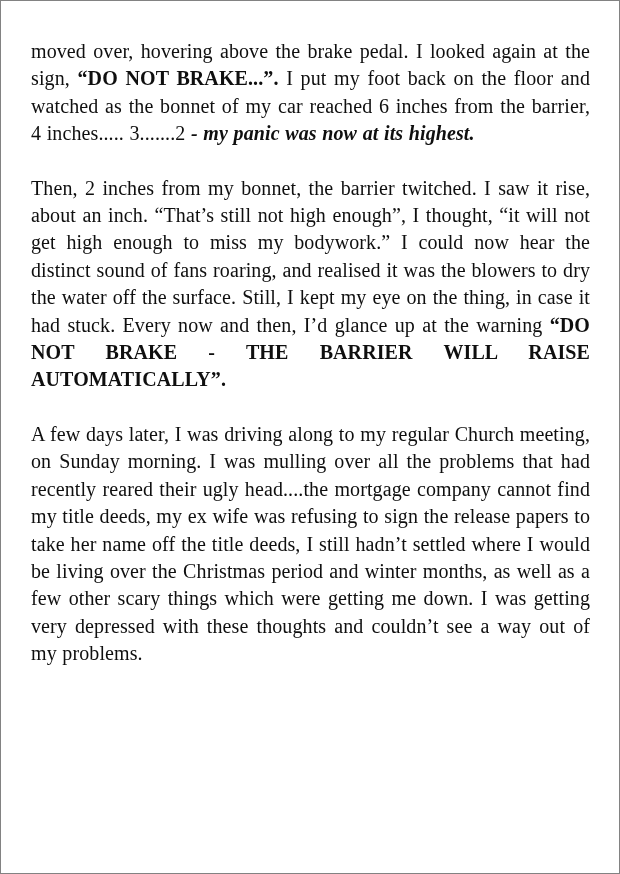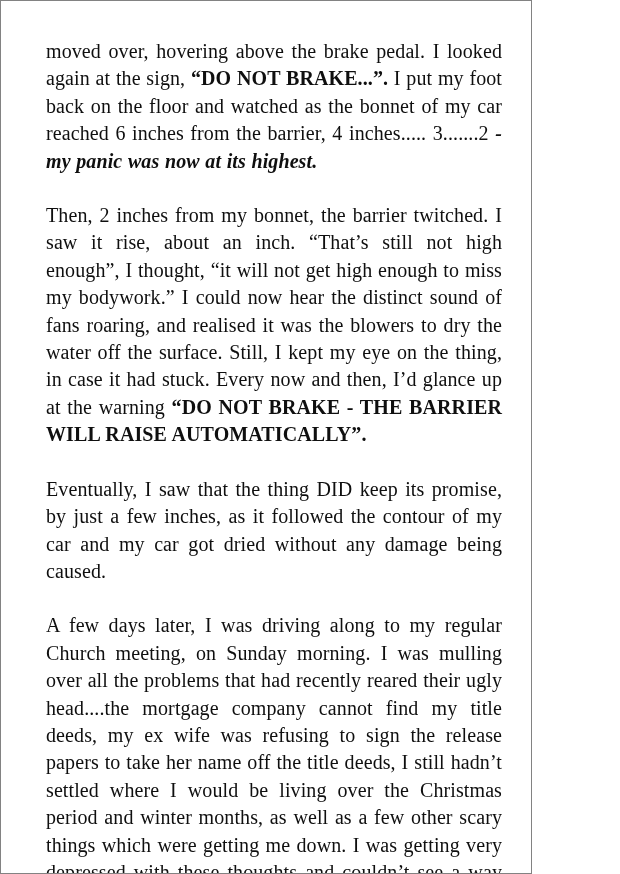--- a/index.html
+++ b/index.html
@@ -7,25 +7,25 @@
     padding: 0;
     background: #ffffff;
   }
   body {
     width: 620px;
     height: 874px;
     font-family: "Liberation Serif", serif;
   }
   .page {
     box-sizing: border-box;
-    width: 532px;
+    width: 620px;
     height: 874px;
     background: #ffffff;
     border: 1px solid #828282;
-    padding: 37px 29px 0 45px;
+    padding: 37px 29px 0 30px;
     overflow: hidden;
   }
   .page p {
     margin: 0 0 27px 0;
     font-size: 20px;
     line-height: 27.4px;
     color: #0f0f0f;
     text-align: justify;
     letter-spacing: 0.1px;
     word-spacing: 0.5px;
@@ -35,16 +35,15 @@
   .run-italic { }
   .run-bold-italic { font-weight: bold; font-style: italic; }
 </style>
 </head>
 <body>
 
 <div class="page">
   <div id="text-content">
       <p><span class="run-normal">moved over, hovering above the brake pedal. I looked again at the sign, </span><span class="run-bold">“DO NOT BRAKE...”.</span><span class="run-normal"> I put my foot back on the floor and watched as the bonnet of my car reached 6 inches from the barrier, 4 inches..... 3.......2 </span><span class="run-bold-italic">- my panic was now at its highest.</span></p>
       <p><span class="run-normal">Then, 2 inches from my bonnet, the barrier twitched. I saw it rise, about an inch. </span><span class="run-italic">“That’s still not high enough”</span><span class="run-normal">, I thought, </span><span class="run-italic">“it will not get high enough to miss my bodywork.”</span><span class="run-normal"> I could now hear the distinct sound of fans roaring, and realised it was the blowers to dry the water off the surface. Still, I kept my eye on the thing, in case it had stuck. Every now and then, I’d glance up at the warning </span><span class="run-bold">“DO NOT BRAKE - THE BARRIER WILL RAISE AUTOMATICALLY”.</span></p>
-      <p><span class="run-normal">Eventually, I saw that the thing DID keep its promise, by just a few inches, as it followed the contour of my car and my car got dried without any damage being caused.</span></p>
       <p><span class="run-normal">A few days later, I was driving along to my regular Church meeting, on Sunday morning. I was mulling over all the problems that had recently reared their ugly head....the mortgage company cannot find my title deeds, my ex wife was refusing to sign the release papers to take her name off the title deeds, I still hadn’t settled where I would be living over the Christmas period and winter months, as well as a few other scary things which were getting me down. I was getting very depressed with these thoughts and couldn’t see a way out of my problems.</span></p>
     </div>
 </div>
 
 </body></html>

